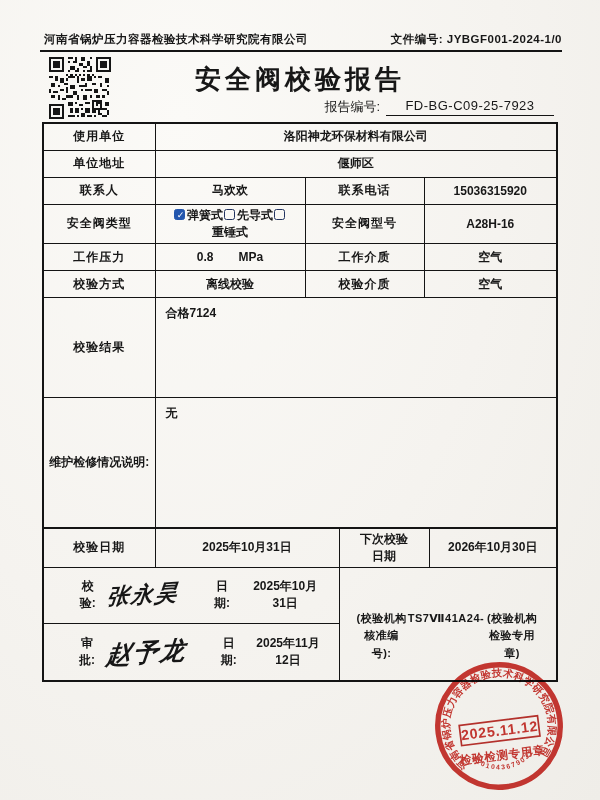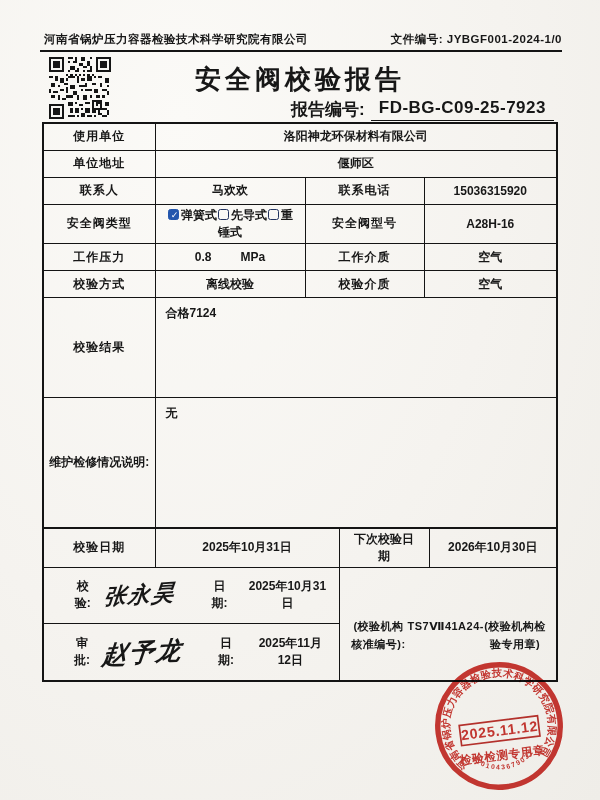--- a/index.html
+++ b/index.html
@@ -7,29 +7,29 @@
     position:relative;width:600px;height:800px;overflow:hidden;
     background:radial-gradient(ellipse at 30% 15%, #fbfaf7 0%, #f5f3ef 55%, #efede8 100%);
     font-family:"Liberation Sans","DejaVu Sans",sans-serif;
     color:#171717;
   }
   
   .doc-header{position:absolute;top:32px;left:44px;right:38px;display:flex;justify-content:space-between;font-size:11.5px;font-weight:bold;letter-spacing:.5px;}
   .header-rule{position:absolute;top:50px;left:40px;width:522px;height:2px;background:#141414;}
   .qr{position:absolute;top:57px;left:49px;width:62px;height:62px;}
   .title{position:absolute;top:62px;left:0;width:100%;text-align:center;font-size:26px;font-weight:bold;letter-spacing:4px;}
-  .report-no-row{position:absolute;top:98px;right:46px;display:flex;align-items:flex-start;font-size:17px;font-weight:bold;}
+  .report-no-row{position:absolute;top:98px;right:46px;display:flex;align-items:flex-start;font-size:13px;font-weight:normal;}
   .rn-label{margin-right:6px;}
   .rn-value{border-bottom:1.6px solid #141414;min-width:152px;text-align:center;padding:0 8px 2px;letter-spacing:.5px;}
   
   .tables{position:absolute;top:122px;left:42px;width:514px;}
   table{border-collapse:collapse;table-layout:fixed;width:514px;}
   table.tb-top{border:2px solid #141414;}
   table.tb-bottom{border:2px solid #141414;border-top:none;margin-top:-1px;}
-  td{border:1.5px solid #141414;font-size:12px;font-weight:600;text-align:center;vertical-align:middle;padding:2px 10px;overflow:hidden;}
+  td{border:1.5px solid #141414;font-size:12px;font-weight:600;text-align:center;vertical-align:middle;padding:2px 16px;overflow:hidden;}
   td.lab{letter-spacing:1px;}
   td.topleft{text-align:left;vertical-align:top;padding:7px 10px;}
   .vu{display:flex;justify-content:space-evenly;align-items:center;width:100%;}
   
   .cbx{display:inline-block;width:11px;height:11px;border-radius:2.5px;vertical-align:-1.5px;margin:0 2px 0 1px;box-sizing:border-box;}
   .cbx.off{border:1.7px solid #22335f;background:transparent;}
   .cbx.on{background:#2356ad;border:1.7px solid #2356ad;position:relative;}
   .cbx.on::after{content:"✓";position:absolute;left:0;top:-1px;width:11px;text-align:center;font-size:9px;line-height:12px;color:#fff;font-weight:bold;}
   .optgrp{line-height:1.45;}
   

